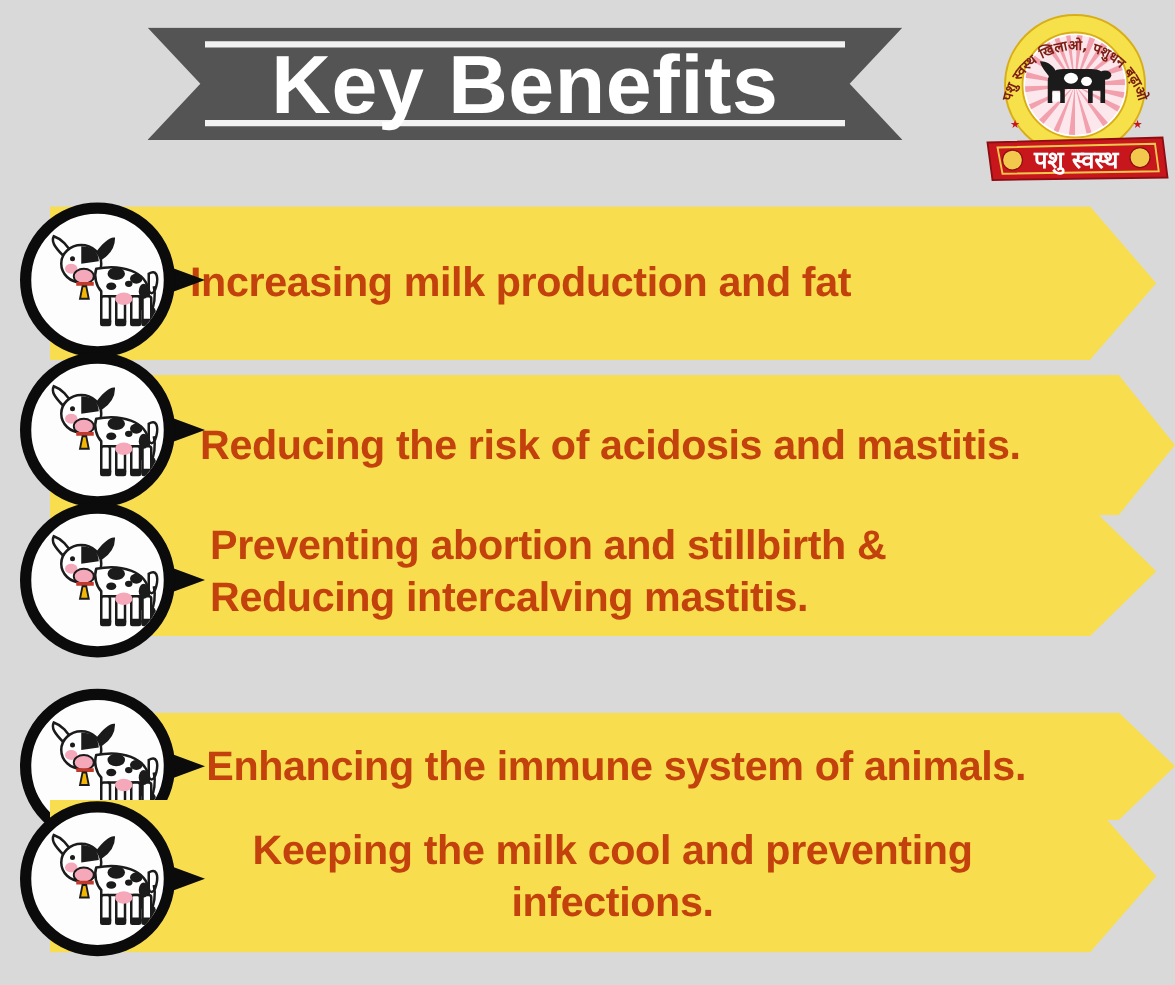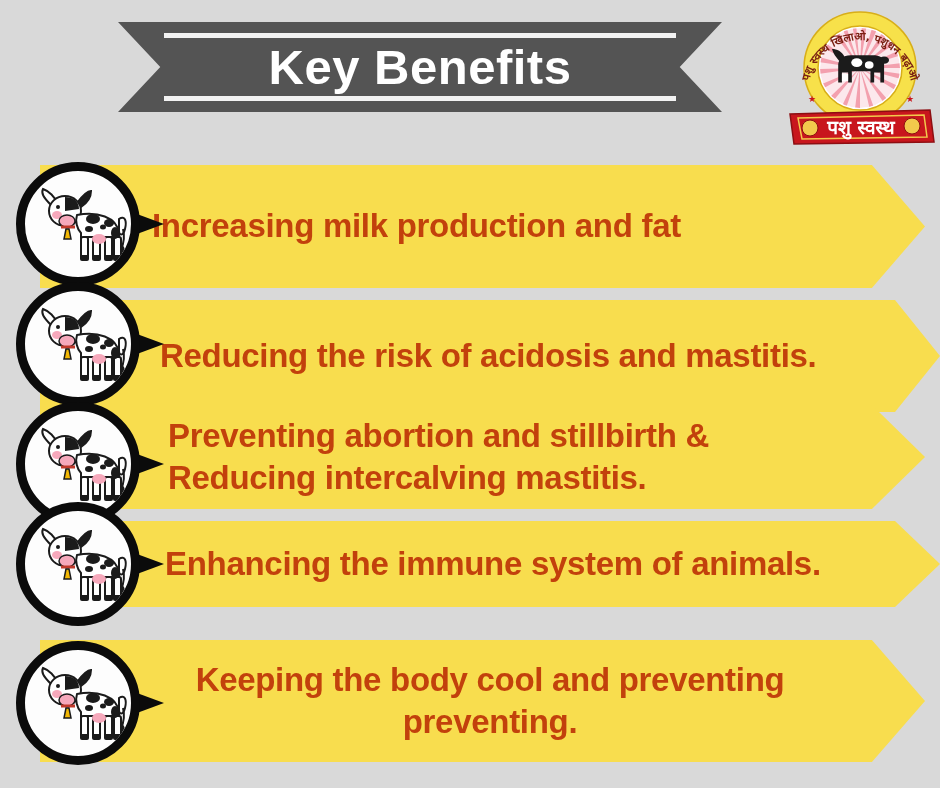--- a/index.html
+++ b/index.html
@@ -47,21 +47,21 @@
   }
   #title-banner .rule.top { top: 11px; }
   #title-banner .rule.bottom { bottom: 11px; }
   #title-text {
     position: absolute;
     inset: 0;
     display: flex;
     align-items: center;
     justify-content: center;
     color: #ffffff;
-    font-size: 49px;
+    font-size: 66px;
     font-weight: bold;
     letter-spacing: 0.5px;
     line-height: 1;
     font-family: "Liberation Sans", sans-serif;
   }
 
   
   #logo {
     position: absolute;
     left: 784px;
@@ -344,21 +344,21 @@
               <ellipse cx="58" cy="40" rx="4" ry="3"></ellipse>
               <ellipse cx="84" cy="44" rx="4" ry="6"></ellipse>
               <ellipse cx="72" cy="38" rx="3" ry="2.5"></ellipse>
             </g>
           </g>
         </svg>
       </div>
     </div>
   </div>
 
-  <div class="benefit-row" style="top:521px;height:86px;">
+  <div class="benefit-row" style="top:570px;height:86px;">
     <div class="bar" style="width:900px; -webkit-clip-path:polygon(0 0,95% 0,100% 50%,95% 100%,0 100%); clip-path:polygon(0 0,95% 0,100% 50%,95% 100%,0 100%);"></div>
     <div class="bar-text" style="left:165px;">
       <span class="ln">Enhancing the immune system of animals.</span>
     </div>
     <div class="badge" style="left:16px; top:-19px;">
       <div class="pointer"></div>
       <div class="disc">
         <svg width="106" height="106" viewBox="0 0 106 106">
           <g transform="translate(6,18)">
             <path d="M20 16 C12 8 10 4 12 0 C18 2 24 8 26 14 Z" fill="#ffffff" stroke="#1b1b1b" stroke-width="2"></path>
@@ -394,22 +394,22 @@
             </g>
           </g>
         </svg>
       </div>
     </div>
   </div>
 
   <div class="benefit-row" style="top:640px;height:122px;">
     <div class="bar" style="width:885px; -webkit-clip-path:polygon(0 0,94% 0,100% 50%,94% 100%,0 100%); clip-path:polygon(0 0,94% 0,100% 50%,94% 100%,0 100%);"></div>
     <div class="bar-text center" style="left:140px; width:700px;">
-      <span class="ln">Keeping the body cool and preventing</span>
-      <span class="ln">preventing.</span>
+      <span class="ln">Keeping the milk cool and preventing</span>
+      <span class="ln">infections.</span>
     </div>
     <div class="badge" style="left:16px; top:1px;">
       <div class="pointer"></div>
       <div class="disc">
         <svg width="106" height="106" viewBox="0 0 106 106">
           <g transform="translate(6,18)">
             <path d="M20 16 C12 8 10 4 12 0 C18 2 24 8 26 14 Z" fill="#ffffff" stroke="#1b1b1b" stroke-width="2"></path>
             <path d="M46 14 C52 6 56 2 60 2 C60 8 56 14 50 18 Z" fill="#1b1b1b" stroke="#1b1b1b" stroke-width="2"></path>
             <ellipse cx="34" cy="22" rx="16" ry="15" fill="#ffffff" stroke="#1b1b1b" stroke-width="2"></ellipse>
             <path d="M34 8 C42 8 48 12 48 20 L34 22 Z" fill="#1b1b1b"></path>

